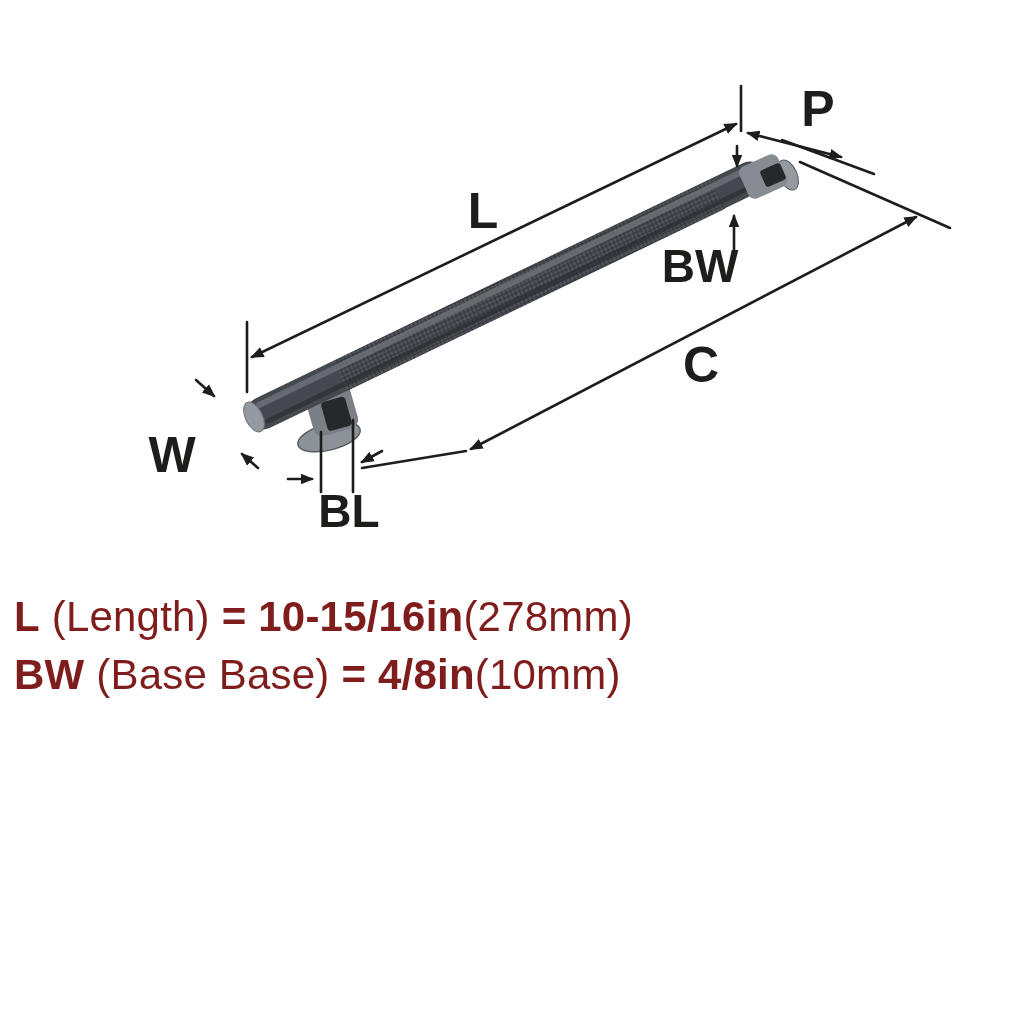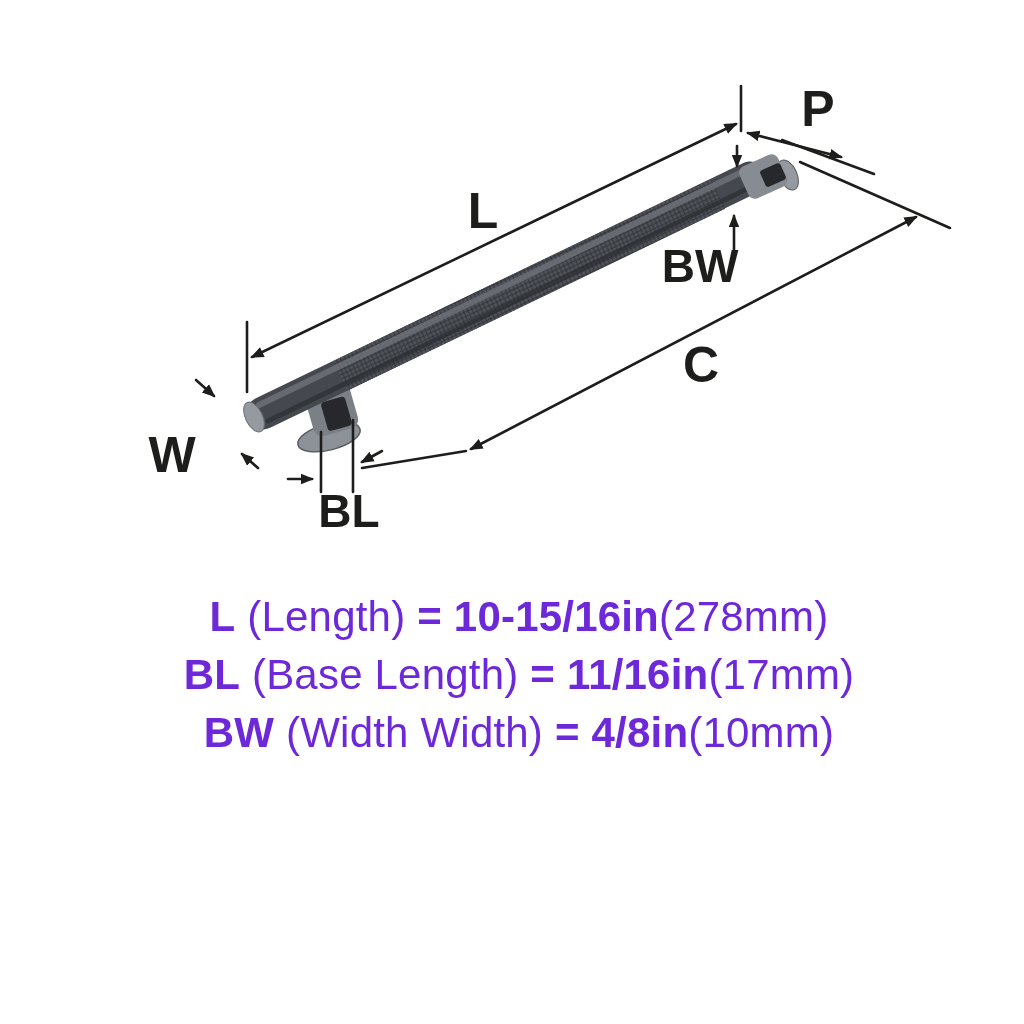--- a/index.html
+++ b/index.html
@@ -13,21 +13,21 @@
   .diagram-svg{position:absolute;top:0;left:0;}
   .dim{stroke:#1d1d1b;stroke-width:2.6;fill:none;stroke-linecap:round;}
   .lbl{
     font-family:"Liberation Sans",sans-serif;
     font-weight:700;font-size:50px;fill:#1d1d1b;
     text-anchor:middle;
   }
   .lbl-sm{font-size:46px;}
   .specs{
     position:absolute;top:588px;left:14px;right:0;
-    text-align:center;color:#6d28d9;
+    text-align:left;color:#7f1d1d;
   }
   .spec-line{
     margin:0;font-size:42px;line-height:58px;
     letter-spacing:0.2px;white-space:nowrap;
   }
   .sym,.eq,.val{font-weight:700;}
   .nm{font-weight:400;}
 </style>
 </head>
 <body>
@@ -98,18 +98,17 @@
     </g>
   </svg>
 
   <div class="specs">
 
     <p class="spec-line"><span class="sym">L</span> <span class="nm">(Length)</span> <span class="eq">=</span> <span class="val">10-15/16in</span><span class="nm">(278mm)</span></p>
 
 
 
 
-    <p class="spec-line"><span class="sym">BL</span> <span class="nm">(Base Length)</span> <span class="eq">=</span> <span class="val">11/16in</span><span class="nm">(17mm)</span></p>
 
-    <p class="spec-line"><span class="sym">BW</span> <span class="nm">(Width Width)</span> <span class="eq">=</span> <span class="val">4/8in</span><span class="nm">(10mm)</span></p>
+    <p class="spec-line"><span class="sym">BW</span> <span class="nm">(Base Base)</span> <span class="eq">=</span> <span class="val">4/8in</span><span class="nm">(10mm)</span></p>
 
   </div>
 </div>
 
 </body></html>

